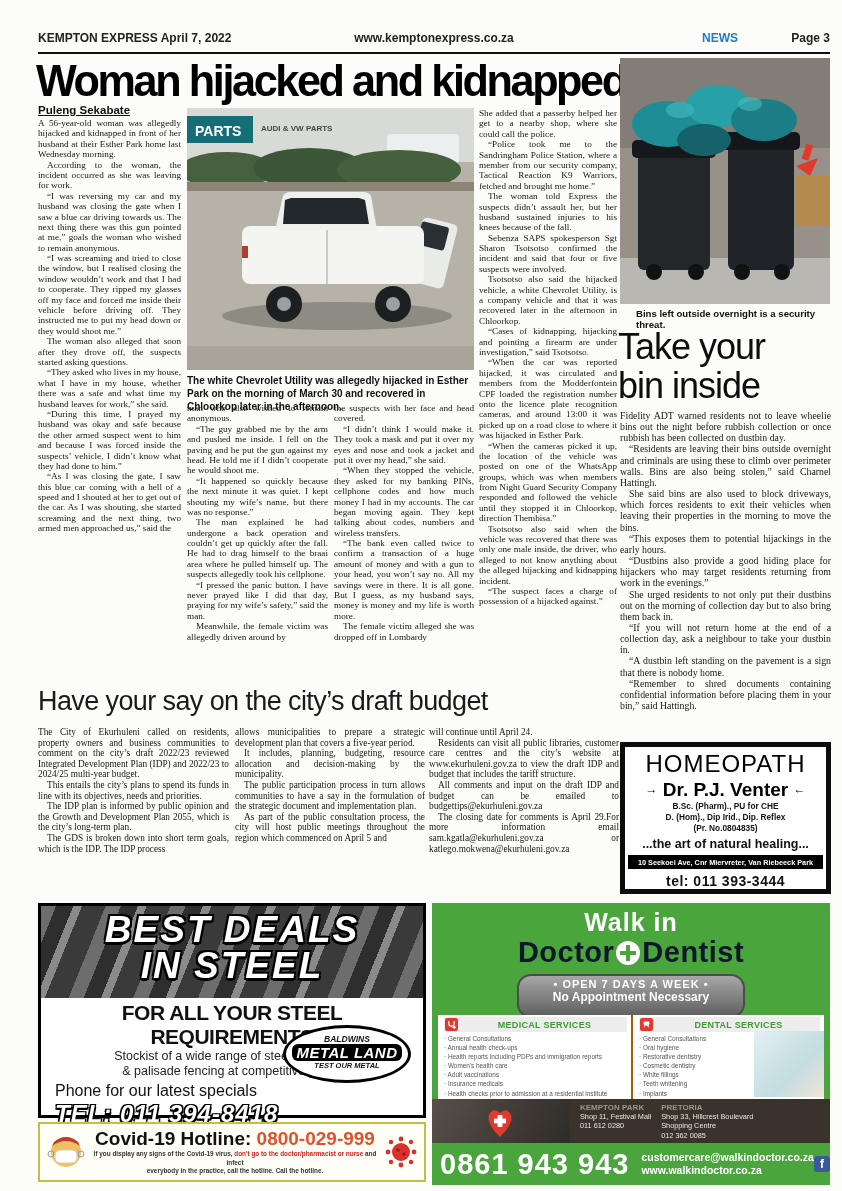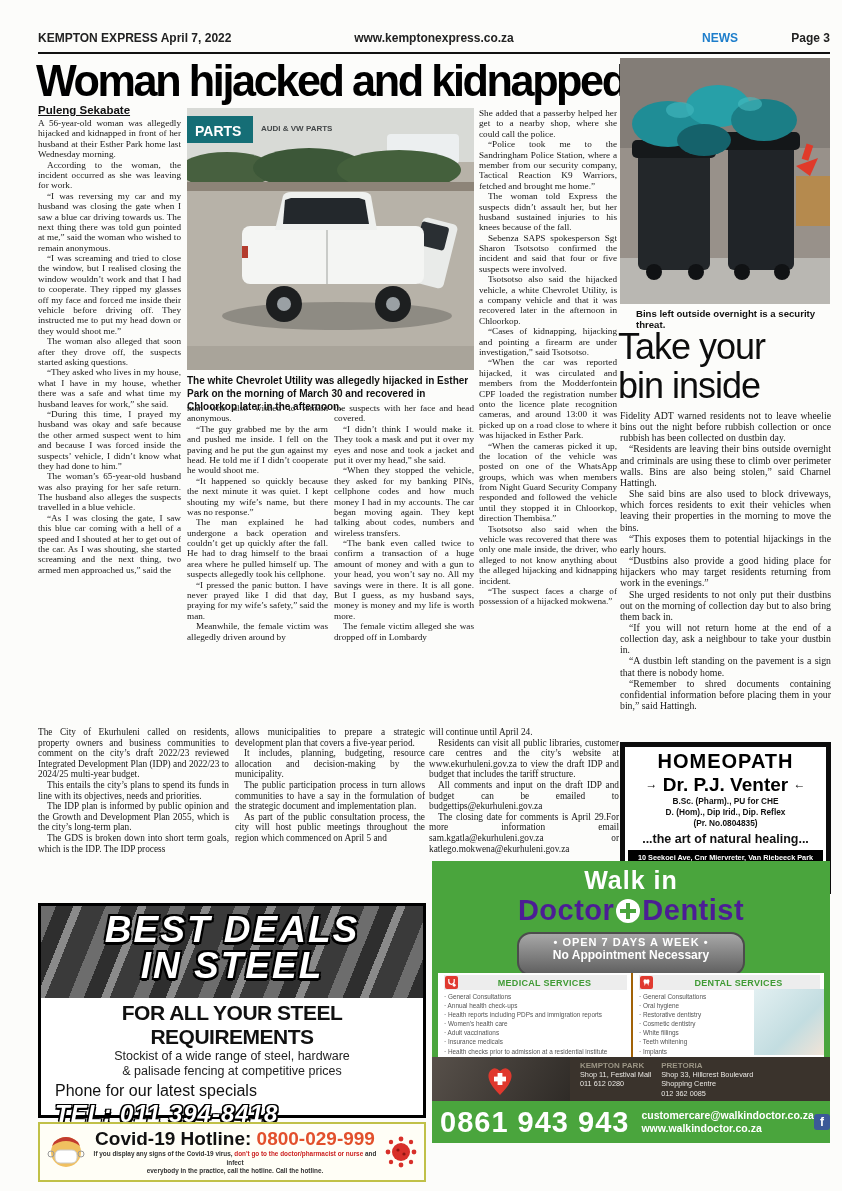--- a/index.html
+++ b/index.html
@@ -34,21 +34,21 @@
   
   .photo-bins { position:absolute; left:620px; top:58px; width:210px; height:246px; background:#9c9b97; }
   .cap-bins { position:absolute; left:636px; top:308px; width:210px; font-size:9.6px; font-weight:bold; color:#111; }
   .bin-headline { position:absolute; left:618px; top:328px; width:212px; font-size:36px; font-weight:400; letter-spacing:-1px; line-height:1.08; color:#0d0d0d; }
   .bin-body { left:620px; top:410px; width:211px; height:330px; }
   .bin-body p { font-size:9.8px; line-height:1.14; }
 
   
   .ad-homeo { position:absolute; left:620px; top:742px; width:211px; height:152px; background:#0c0c0c; padding:5px; }
   .ad-homeo .inner { background:#fff; width:100%; height:100%; text-align:center; padding-top:3px; }
-  .ad-homeo .h-title { font-size:20px; font-weight:700; letter-spacing:1px; color:#000; }
+  .ad-homeo .h-title { font-size:24px; font-weight:400; letter-spacing:1px; color:#000; }
   .ad-homeo .h-doc { font-size:19px; font-weight:800; color:#000; margin-top:1px; }
   .ad-homeo .h-doc .arr { font-size:12px; font-weight:400; vertical-align:3px; }
   .ad-homeo .h-cred { font-size:8.3px; font-weight:bold; line-height:1.3; color:#111; }
   .ad-homeo .h-tag { font-size:12.5px; font-weight:800; margin-top:4px; }
   .ad-homeo .h-addr { background:#000; color:#fff; font-size:7.3px; font-weight:bold; padding:2.5px 0; margin:4px 3px 0 3px; }
   .ad-homeo .h-tel { font-size:14px; font-weight:800; margin-top:4px; letter-spacing:.5px; }
 
   
   .budget-headline { position:absolute; left:38px; top:686px; width:585px; font-size:27px; font-weight:500; letter-spacing:-.6px; color:#1a1a1a; }
   .bcol p { font-size:9.3px; line-height:1.14; }
@@ -77,23 +77,23 @@
   
   .ad-covid { position:absolute; left:38px; top:1122px; width:388px; height:60px; border:2.5px solid #c0c048; background:#fffef6; }
   .covid-row { display:flex; align-items:center; height:100%; padding:0 6px; }
   .covid-mid { flex:1; text-align:center; }
   .covid-title { font-size:19px; font-weight:800; color:#111; display:inline; }
   .covid-num { font-size:19px; font-weight:800; color:#e2502c; display:inline; }
   .covid-small { font-size:6.4px; font-weight:bold; color:#333; line-height:1.35; }
   .covid-small .red { color:#cc2222; }
 
   
-  .ad-clinic { position:absolute; left:432px; top:861px; width:398px; height:282px; background:#4aa53d; overflow:hidden; }
+  .ad-clinic { position:absolute; left:432px; top:903px; width:398px; height:282px; background:#4aa53d; overflow:hidden; }
   .clinic-walkin { text-align:center; color:#fff; font-size:25px; font-weight:900; letter-spacing:1px; margin-top:5px; }
-  .clinic-dd { text-align:center; color:#4c1d95; font-size:29px; font-weight:900; letter-spacing:.5px; line-height:1; margin-top:1px; }
+  .clinic-dd { text-align:center; color:#0f172a; font-size:29px; font-weight:900; letter-spacing:.5px; line-height:1; margin-top:1px; }
   .cross { display:inline-block; width:24px; height:24px; background:#fff; border-radius:50%; position:relative; vertical-align:-3px; margin:0 2px; }
   .cross::before, .cross::after { content:""; position:absolute; background:#4aa53d; }
   .cross::before { left:10px; top:4px; width:4px; height:16px; }
   .cross::after { left:4px; top:10px; width:16px; height:4px; }
   .clinic-badge { width:228px; margin:7px auto 0; background:linear-gradient(#a7a7a7,#5f5f5f); border:2px solid #4c4c4c; border-radius:14px; text-align:center; padding:2px 0 12px; }
   .clinic-badge .b1 { color:#fff; font-size:11px; font-weight:bold; letter-spacing:1px; }
   .clinic-badge .b2 { color:#fff; font-size:12px; font-weight:800; }
   .svc-panel { position:absolute; left:6px; top:112px; width:386px; height:84px; background:#fff; display:flex; }
   .svc-half { width:50%; position:relative; padding:2px 4px 0 6px; }
   .svc-half + .svc-half { border-left:2px solid #a16207; }
@@ -130,26 +130,25 @@
     <span class="pageno">Page 3</span>
   </div>
   <div class="hdr-rule"></div>
 
   <div class="main-headline">Woman hijacked and kidnapped</div>
   <div class="byline">Puleng Sekabate</div>
 
   <div class="newscol col1">
       <p>A 56-year-old woman was allegedly hijacked and kidnapped in front of her husband at their Esther Park home last Wednesday morning.</p>
       <p>According to the woman, the incident occurred as she was leaving for work.</p>
-      <p>“I was reversing my car and my husband was closing the gate when I saw a blue car driving towards us. The next thing there was told gun pointed at me,” said the woman who wished to remain anonymous.</p>
+      <p>“I was reversing my car and my husband was closing the gate when I saw a blue car driving towards us. The next thing there was this gun pointed at me,” goals the woman who wished to remain anonymous.</p>
       <p>“I was screaming and tried to close the window, but I realised closing the window wouldn’t work and that I had to cooperate. They ripped my glasses off my face and forced me inside their vehicle before driving off. They instructed me to put my head down or they would shoot me.”</p>
       <p>The woman also alleged that soon after they drove off, the suspects started asking questions.</p>
       <p>“They asked who lives in my house, what I have in my house, whether there was a safe and what time my husband leaves for work,” she said.</p>
       <p>“During this time, I prayed my husband was okay and safe because the other armed suspect went to him and because I was forced inside the suspects’ vehicle, I didn’t know what they had done to him.”</p>
-      <p>The woman’s 65-year-old husband was also praying for her safe return. The husband also alleges the suspects travelled in a blue vehicle.</p>
       <p>“As I was closing the gate, I saw this blue car coming with a hell of a speed and I shouted at her to get out of the car. As I was shouting, she started screaming and the next thing, two armed men approached us,” said the</p>
     </div>
 
   <div class="photo-main">
     <svg width="287" height="262" viewBox="0 0 287 262">
       <rect x="0" y="0" width="287" height="262" fill="#b7b2a8"></rect>
       <rect x="0" y="0" width="287" height="54" fill="#d8dad6"></rect>
       <rect x="200" y="26" width="72" height="30" rx="4" fill="#eceff0"></rect>
       <rect x="0" y="8" width="66" height="27" fill="#156e76"></rect>
       <text x="8" y="28" font-size="14" font-weight="bold" fill="#fff">PARTS</text>
@@ -193,21 +192,21 @@
   <div class="newscol col4">
       <p>She added that a passerby helped her get to a nearby shop, where she could call the police.</p>
       <p>“Police took me to the Sandringham Police Station, where a member from our security company, Tactical Reaction K9 Warriors, fetched and brought me home.”</p>
       <p>The woman told Express the suspects didn’t assault her, but her husband sustained injuries to his knees because of the fall.</p>
       <p>Sebenza SAPS spokesperson Sgt Sharon Tsotsotso confirmed the incident and said that four or five suspects were involved.</p>
       <p>Tsotsotso also said the hijacked vehicle, a white Chevrolet Utility, is a company vehicle and that it was recovered later in the afternoon in Chloorkop.</p>
       <p>“Cases of kidnapping, hijacking and pointing a firearm are under investigation,” said Tsotsotso.</p>
       <p>“When the car was reported hijacked, it was circulated and members from the Modderfontein CPF loaded the registration number onto the licence plate recognition cameras, and around 13:00 it was picked up on a road close to where it was hijacked in Esther Park.</p>
       <p>“When the cameras picked it up, the location of the vehicle was posted on one of the WhatsApp groups, which was when members from Night Guard Security Company responded and followed the vehicle until they stopped it in Chloorkop, direction Thembisa.”</p>
       <p>Tsotsotso also said when the vehicle was recovered that there was only one male inside, the driver, who alleged to not know anything about the alleged hijacking and kidnapping incident.</p>
-      <p>“The suspect faces a charge of possession of a hijacked mokwena.”</p>
+      <p>“The suspect faces a charge of possession of a hijacked against.”</p>
     </div>
 
   <div class="photo-bins">
     <svg width="210" height="246" viewBox="0 0 210 246">
       <rect width="210" height="246" fill="#98918a"></rect>
       <rect width="210" height="90" fill="#837d77"></rect>
       <rect y="200" width="210" height="46" fill="#b9b7b2"></rect>
       <rect x="176" y="118" width="34" height="50" fill="#b58a4e"></rect>
       <rect x="108" y="84" width="66" height="128" rx="6" fill="#202428"></rect>
       <rect x="102" y="74" width="78" height="18" rx="5" fill="#141719"></rect>
@@ -256,20 +255,21 @@
       </div>
       <div class="h-cred">B.Sc. (Pharm)., PU for CHE</div>
       <div class="h-cred">D. (Hom)., Dip Irid., Dip. Reflex</div>
       <div class="h-cred">(Pr. No.0804835)</div>
       <div class="h-tag">...the art of natural healing...</div>
       <div class="h-addr">10 Seekoei Ave, Cnr Miervreter, Van Riebeeck Park</div>
       <div class="h-tel">tel: 011 393-3444</div>
     </div>
   </div>
 
+  <div class="budget-headline">Have your say on the city’s draft budget</div>
   <div class="newscol bcol bcol1">
       <p>The City of Ekurhuleni called on residents, property owners and business communities to comment on the city’s draft 2022/23 reviewed Integrated Development Plan (IDP) and 2022/23 to 2024/25 multi-year budget.</p>
       <p>This entails the city’s plans to spend its funds in line with its objectives, needs and priorities.</p>
       <p>The IDP plan is informed by public opinion and the Growth and Development Plan 2055, which is the city’s long-term plan.</p>
       <p>The GDS is broken down into short term goals, which is the IDP. The IDP process</p>
     </div>
   <div class="newscol bcol bcol2">
       <p>allows municipalities to prepare a strategic development plan that covers a five-year period.</p>
       <p>It includes, planning, budgeting, resource allocation and decision-making by the municipality.</p>
       <p>The public participation process in turn allows communities to have a say in the formulation of the strategic document and implementation plan.</p>
@@ -287,20 +287,25 @@
       <div class="big" style="padding-top:6px">BEST DEALS</div>
       <div class="big">IN STEEL</div>
     </div>
     <div class="steel-req">FOR ALL YOUR STEEL REQUIREMENTS</div>
     <div class="steel-desc">Stockist of a wide range of steel, hardware</div>
     <div class="steel-desc">&amp; palisade fencing at competitive prices</div>
     <div class="steel-phone">Phone for our latest specials</div>
     <div class="steel-tel">TEL: 011 394-8418</div>
     <div class="steel-addr">92 Plane Road, Spartan, Kempton Park</div>
     <div class="steel-foot">PRICES INCLUDE VAT AND ARE CASH'N CARRY</div>
+    <div class="metal-logo">
+      <div class="l1">BALDWINS</div>
+      <div class="l2">METAL LAND</div>
+      <div class="l3">TEST OUR METAL</div>
+    </div>
   </div>
 
   <div class="ad-covid">
     <div class="covid-row">
       <svg width="40" height="40" viewBox="0 0 40 40">
         <circle cx="20" cy="20" r="15" fill="#f0c060"></circle>
         <path d="M6 14 Q20 4 34 14 L32 10 Q20 0 8 10 Z" fill="#c23b2e"></path>
         <rect x="9" y="18" width="22" height="13" rx="5" fill="#fff" stroke="#ccc"></rect>
         <circle cx="5" cy="22" r="3" fill="none" stroke="#999"></circle>
         <circle cx="35" cy="22" r="3" fill="none" stroke="#999"></circle>

